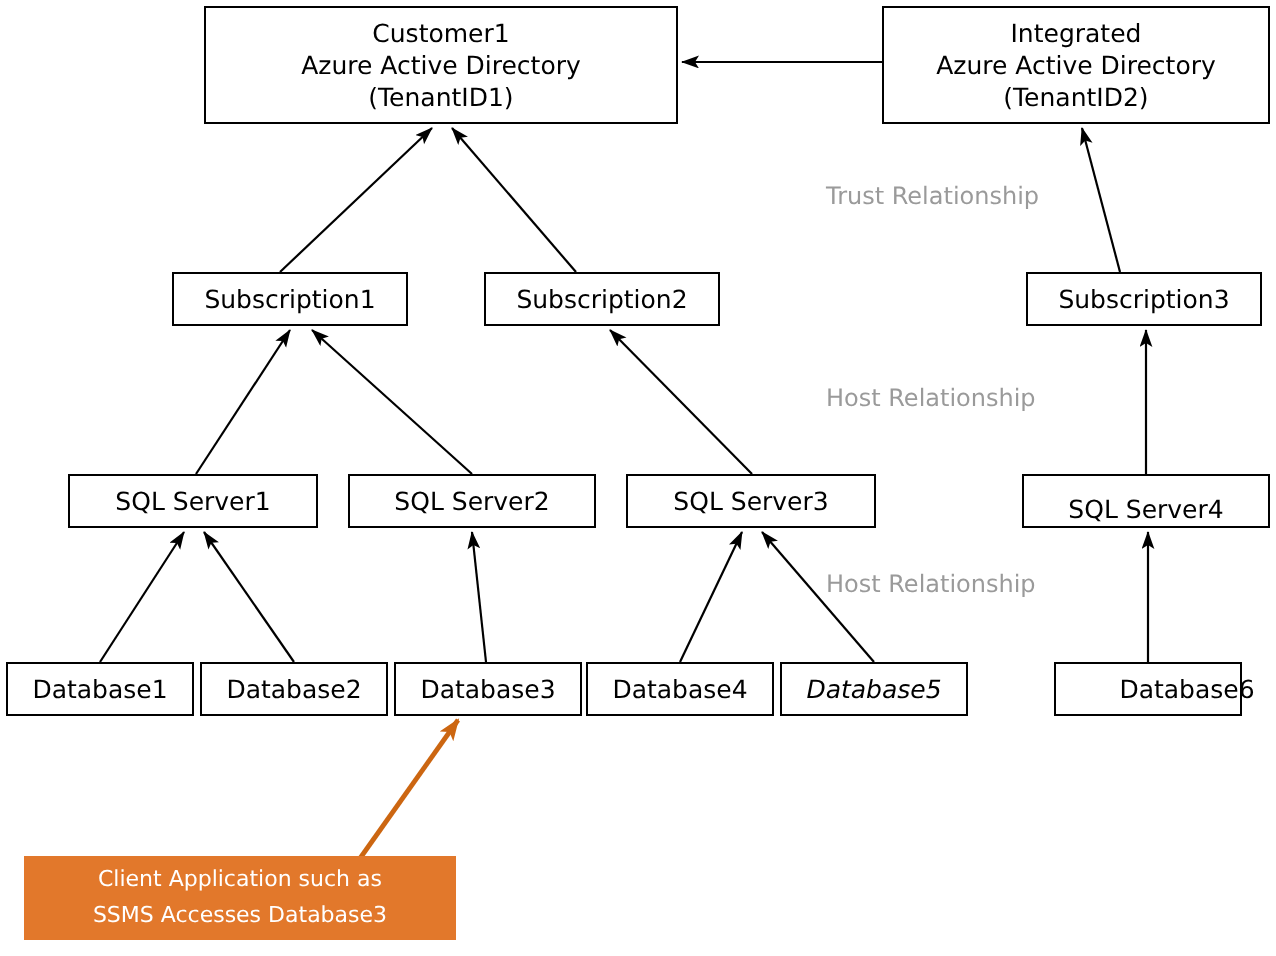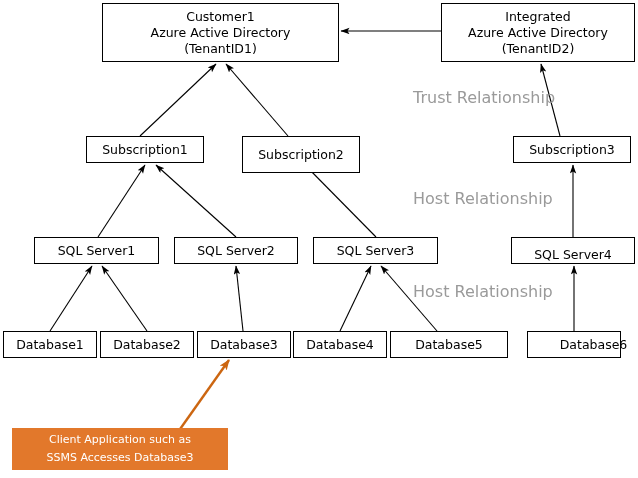--- a/index.html
+++ b/index.html
@@ -38,21 +38,21 @@
     white-space: pre-line;
     z-index: 2;
   }
   .node-aad { font-size: 12.5px; }
   .node-sub { font-size: 12.5px; }
   .node-srv { font-size: 12.5px; }
   .node-db  { font-size: 12.5px; }
   .rel-label {
     position: absolute;
     color: #9a9a9a;
-    font-size: 16px;
+    font-size: 12px;
     line-height: 14px;
     white-space: nowrap;
     z-index: 2;
   }
   .callout {
     position: absolute;
     box-sizing: border-box;
     background: #e2782b;
     color: #ffffff;
     font-size: 11px;
@@ -101,31 +101,31 @@
   </svg>
 
   <div id="node-layer">
       <div class="node node-aad" style="left: 102px; top: 3px; width: 237px; height: 59px; border-color: rgb(0, 0, 0); background: rgb(255, 255, 255); align-items: center;"><span>Customer1
 Azure Active Directory
 (TenantID1)</span></div>
       <div class="node node-aad" style="left: 441px; top: 3px; width: 194px; height: 59px; border-color: rgb(0, 0, 0); background: rgb(255, 255, 255);"><span>Integrated
 Azure Active Directory
 (TenantID2)</span></div>
       <div class="node node-sub" style="left: 86px; top: 136px; width: 118px; height: 27px; border-color: rgb(0, 0, 0); background: rgb(255, 255, 255);"><span>Subscription1</span></div>
-      <div class="node node-sub" style="left: 242px; top: 136px; width: 118px; height: 37px; border-color: rgb(0, 0, 0); background: rgb(255, 255, 255);"><span>Subscription2</span></div>
+      <div class="node node-sub" style="left: 242px; top: 136px; width: 118px; height: 27px; border-color: rgb(0, 0, 0); background: rgb(255, 255, 255);"><span>Subscription2</span></div>
       <div class="node node-sub" style="left: 513px; top: 136px; width: 118px; height: 27px; border-color: rgb(0, 0, 0); background: rgb(255, 255, 255);"><span>Subscription3</span></div>
       <div class="node node-srv" style="left: 34px; top: 237px; width: 125px; height: 27px; border-color: rgb(0, 0, 0); background: rgb(255, 255, 255);"><span>SQL Server1</span></div>
       <div class="node node-srv" style="left: 174px; top: 237px; width: 124px; height: 27px; border-color: rgb(0, 0, 0); background: rgb(255, 255, 255);"><span>SQL Server2</span></div>
       <div class="node node-srv" style="left: 313px; top: 237px; width: 125px; height: 27px; border-color: rgb(0, 0, 0); background: rgb(255, 255, 255); align-items: center;"><span>SQL Server3</span></div>
       <div class="node node-srv" style="left: 511px; top: 237px; width: 124px; height: 27px; border-color: rgb(0, 0, 0); background: rgb(255, 255, 255); align-items: flex-end;"><span>SQL Server4</span></div>
       <div class="node node-db" style="left: 3px; top: 331px; width: 94px; height: 27px; border-color: rgb(0, 0, 0); background: rgb(255, 255, 255);"><span>Database1</span></div>
       <div class="node node-db" style="left: 100px; top: 331px; width: 94px; height: 27px; border-color: rgb(0, 0, 0); background: rgb(255, 255, 255);"><span>Database2</span></div>
       <div class="node node-db" style="left: 197px; top: 331px; width: 94px; height: 27px; border-color: rgb(0, 0, 0); background: rgb(255, 255, 255);"><span>Database3</span></div>
       <div class="node node-db" style="left: 293px; top: 331px; width: 94px; height: 27px; border-color: rgb(0, 0, 0); background: rgb(255, 255, 255);"><span>Database4</span></div>
-      <div class="node node-db" style="left: 390px; top: 331px; width: 118px; height: 27px; border-color: rgb(0, 0, 0); background: rgb(255, 255, 255);"><span>Database5</span></div>
+      <div class="node node-db" style="left: 390px; top: 331px; width: 94px; height: 27px; border-color: rgb(0, 0, 0); background: rgb(255, 255, 255); font-style: italic;"><span>Database5</span></div>
       <div class="node node-db" style="left: 527px; top: 331px; width: 94px; height: 27px; border-color: rgb(0, 0, 0); background: rgb(255, 255, 255); padding-left: 39px;"><span>Database6</span></div>
     </div>
   <div id="label-layer">
       <div class="rel-label" style="left: 413px; top: 91px; color: rgb(154, 154, 154);">Trust Relationship</div>
       <div class="rel-label" style="left: 413px; top: 192px; color: rgb(154, 154, 154);">Host Relationship</div>
       <div class="rel-label" style="left: 413px; top: 285px; color: rgb(154, 154, 154);">Host Relationship</div>
     </div>
   <div id="callout-layer">
       <div class="callout" style="left: 12px; top: 428px; width: 216px; height: 42px; background: rgb(226, 120, 43); color: rgb(255, 255, 255);"><span>Client Application such as
 SSMS Accesses Database3</span></div>

